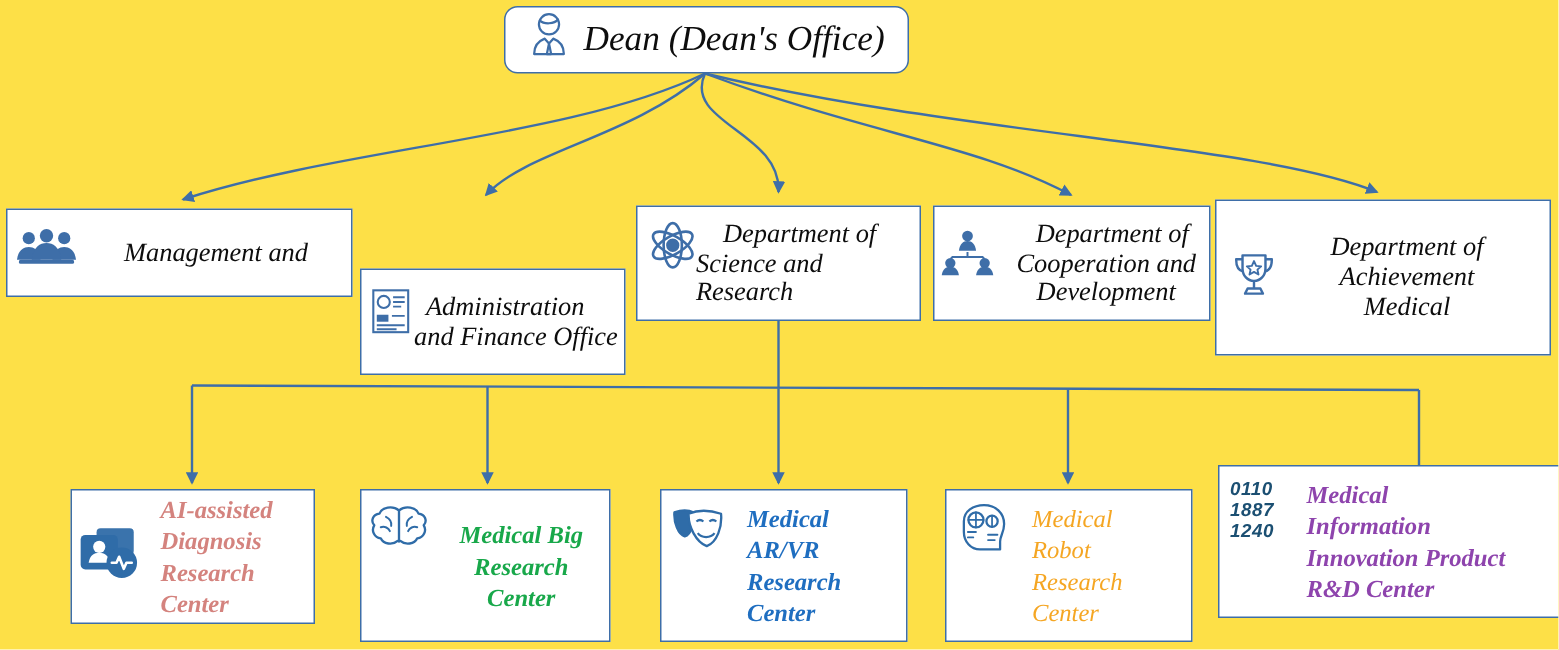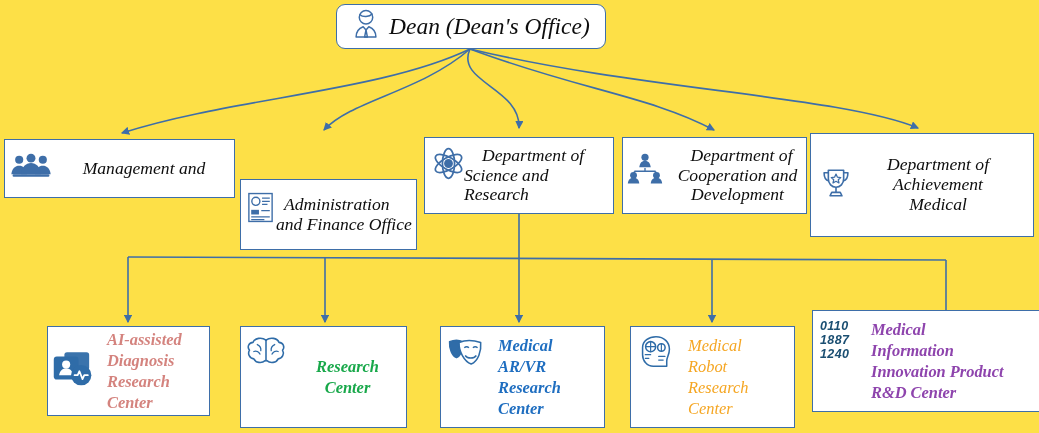--- a/index.html
+++ b/index.html
@@ -230,20 +230,21 @@
     <span class="node-icon" style="width:44px; margin-left:5px; align-self:flex-start; margin-top:8px;">
       <svg width="40" height="33" viewBox="0 0 46 38" fill="none" stroke="#2f6ca8" stroke-width="1.8" stroke-linecap="round" stroke-linejoin="round">
         <path d="M23 6 C18 2 10 3.5 8 8.5 C3 9 1 14 4 17.5 C1.5 21.5 4 27 9 27.5 C11 32 18 33 22 29.5"></path>
         <path d="M23 6 C28 2 36 3.5 38 8.5 C43 9 45 14 42 17.5 C44.5 21.5 42 27 37 27.5 C35 32 28 33 24 29.5"></path>
         <path d="M23 6 V30"></path>
         <path d="M13 11 C16 12.5 17.5 15 17 18 M33 11 C30 12.5 28.5 15 29 18" stroke-width="1.5"></path>
         <path d="M9 19 C12 18 15 19.5 16 22 M37 19 C34 18 31 19.5 30 22" stroke-width="1.5"></path>
       </svg>
     </span>
     <span class="node-label centered" style="color:#18a84a; padding-right:8px;">
+      <span class="nb-line">Medical Big</span>
       <span class="nb-line">Research</span>
       <span class="nb-line">Center</span>
     </span>
   </div>
 
   <div class="node-box tier3" style="left:440px; top:326px; width:165px; height:102px;">
     <span class="node-icon" style="width:44px; margin-left:6px; align-self:flex-start; margin-top:10px;">
       <svg width="38" height="30" viewBox="0 0 44 34" fill="none" stroke="#2f6ca8" stroke-width="1.8" stroke-linejoin="round">
         <path d="M3 5 C8 3 14 3 18 5 C18.5 13 16 22 11 23.5 C6 22 2.5 13 3 5 Z" fill="#2f6ca8"></path>
         <path d="M14 6 C21 3 30 3 39 6 C40 16 36 28 28 31 C20 28 13.5 16 14 6 Z" fill="#ffffff"></path>

